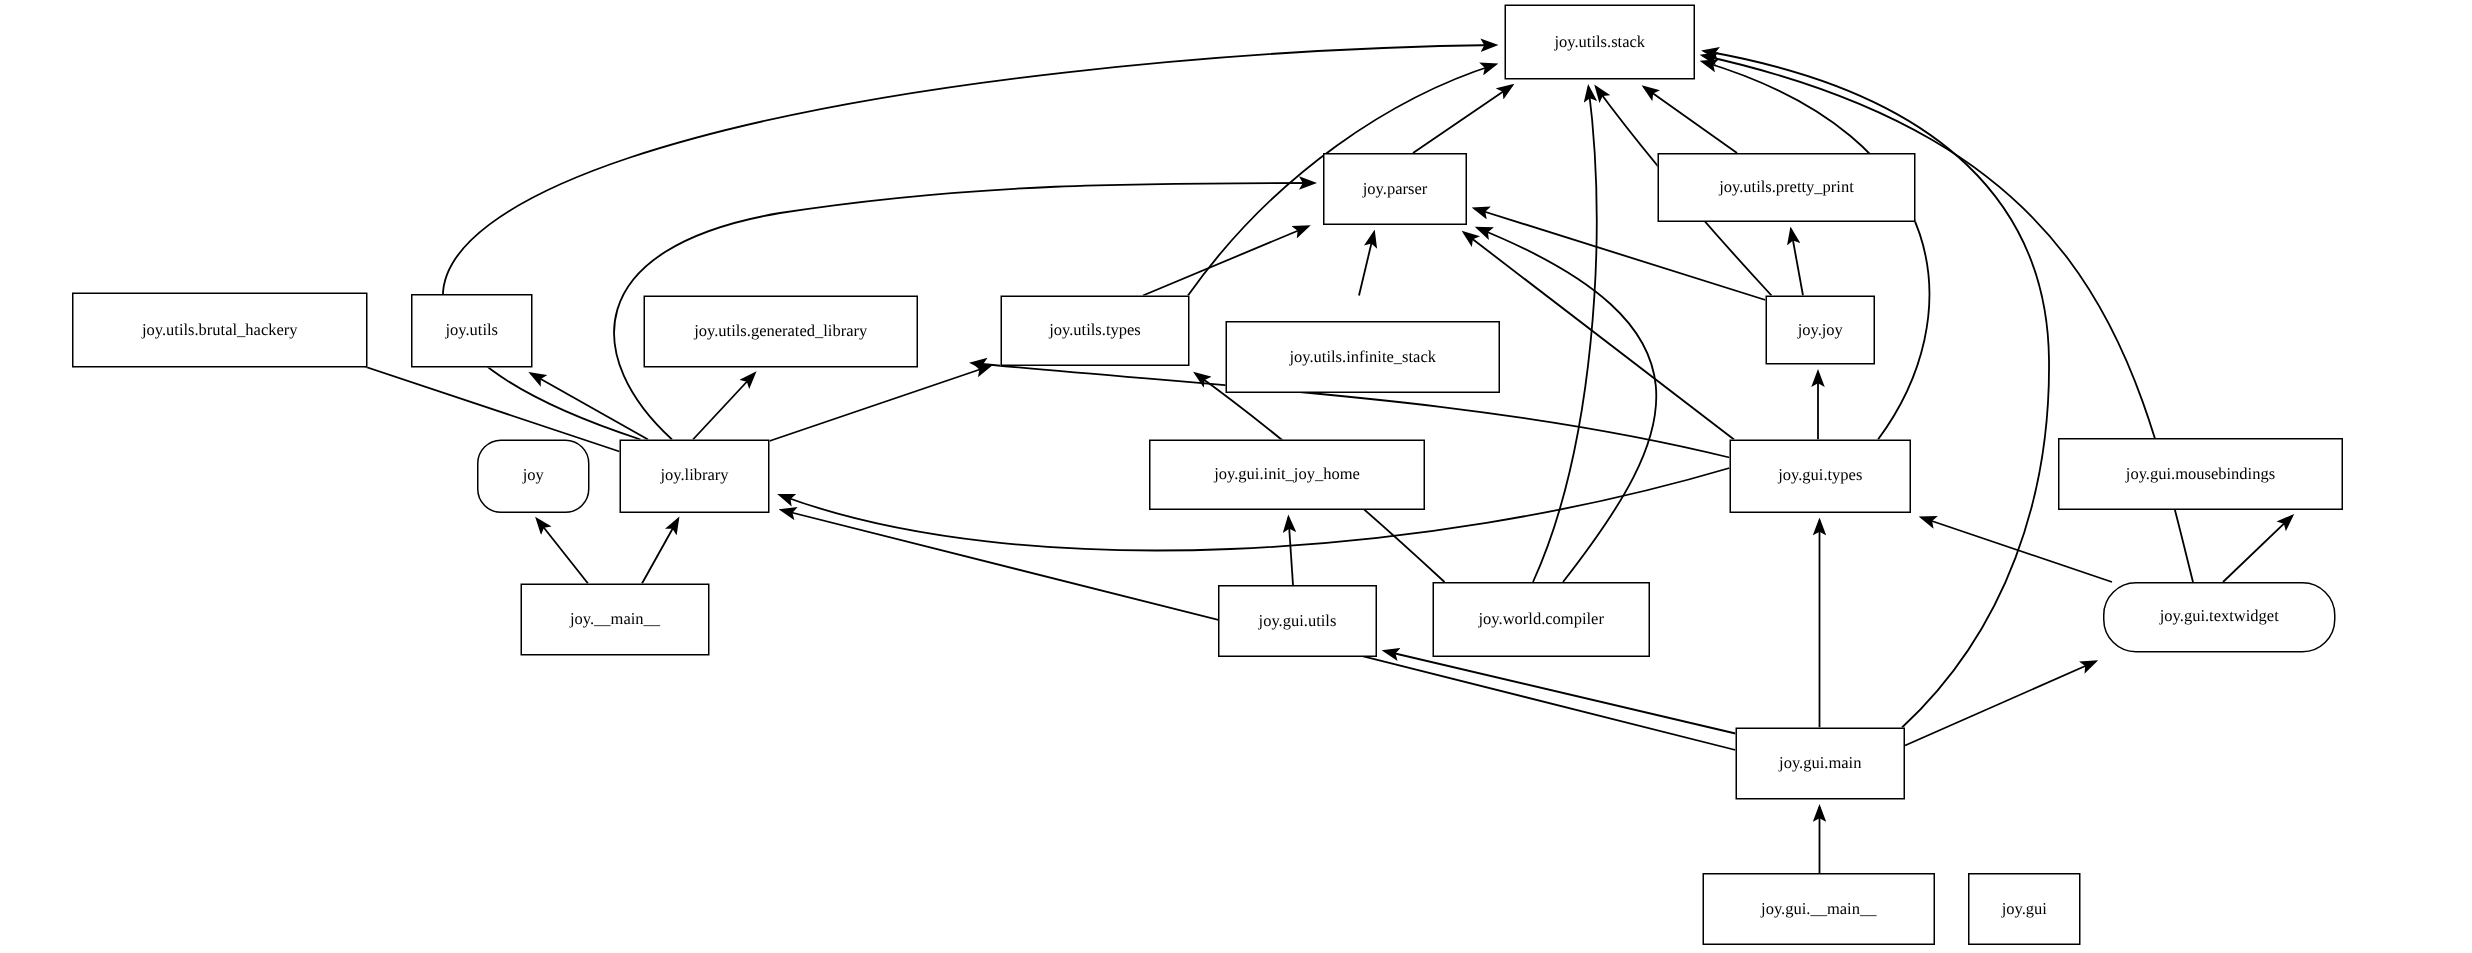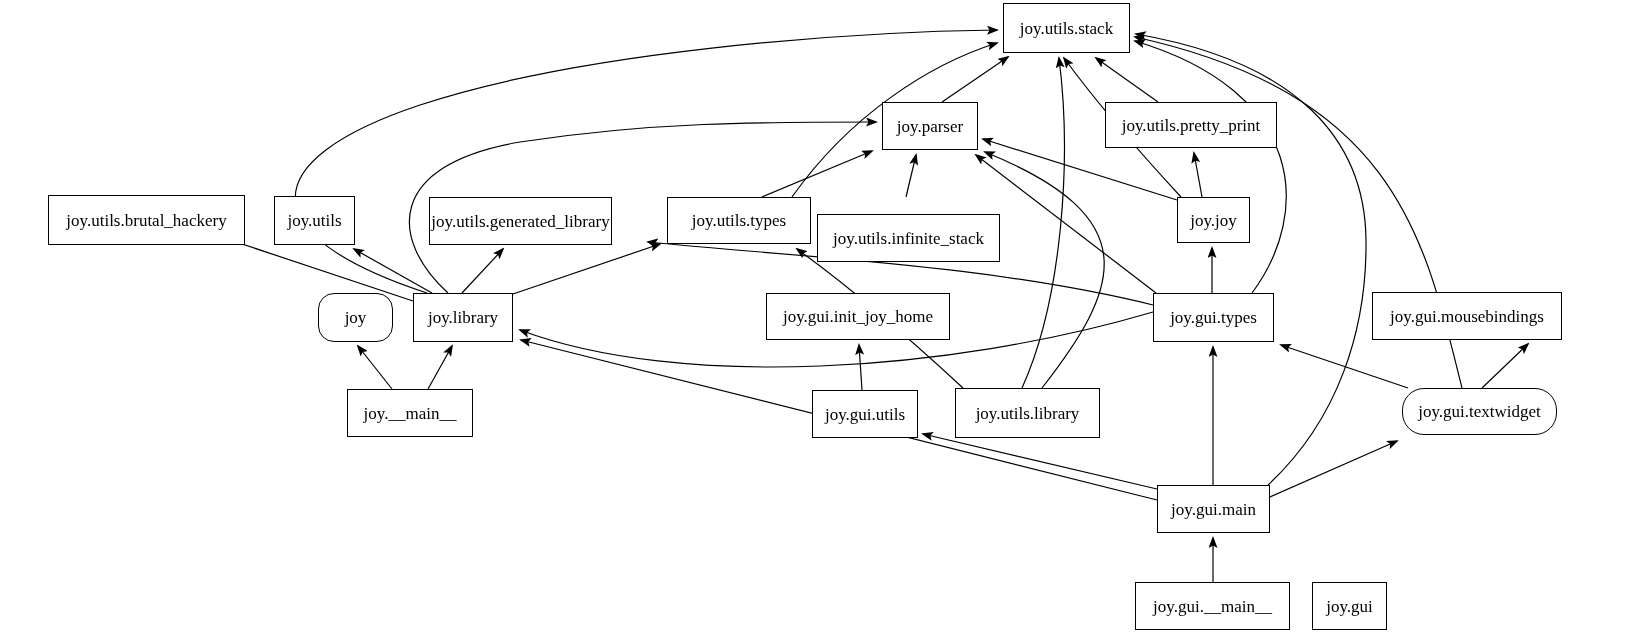--- a/index.html
+++ b/index.html
@@ -24,21 +24,21 @@
   }
   .node {
     position: absolute;
     box-sizing: border-box;
     background: #ffffff;
     border: 1px solid #000000;
     color: #000000;
     display: flex;
     align-items: center;
     justify-content: center;
-    font-size: 17px;
+    font-size: 11px;
     white-space: nowrap;
     line-height: 1;
   }
 </style>
 </head>
 <body>
 
 <div id="canvas">
   <svg id="edge-layer" width="1648" height="635" viewBox="0 0 1648 635" xmlns="http://www.w3.org/2000/svg">
     <defs>
@@ -83,29 +83,29 @@
         <path d="M 1213 582 L 1213 538" marker-end="url(#arrow)"></path>
       </g>
   </svg>
   <div id="nodes">
       <div class="node" style="left: 1003px; top: 3px; width: 127px; height: 50px;">joy.utils.stack</div>
       <div class="node" style="left: 882px; top: 102px; width: 96px; height: 48px;">joy.parser</div>
       <div class="node" style="left: 1105px; top: 102px; width: 172px; height: 46px; text-align: center;">joy.utils.pretty_print</div>
       <div class="node" style="left: 3px; top: 195px; width: 197px; height: 50px; margin-left: 45px;">joy.utils.brutal_hackery</div>
       <div class="node" style="left: 274px; top: 196px; width: 81px; height: 49px;">joy.utils</div>
       <div class="node" style="left: 429px; top: 197px; width: 183px; height: 48px;">joy.utils.generated_library</div>
-      <div class="node" style="left: 667px; top: 197px; width: 144px; height: 47px;">joy.utils.types</div>
+      <div class="node" style="left: 667px; top: 197px; width: 126px; height: 47px;">joy.utils.types</div>
       <div class="node" style="left: 817px; top: 197px; width: 183px; height: 48px; margin-top: 17px;">joy.utils.infinite_stack</div>
       <div class="node" style="left: 1177px; top: 197px; width: 73px; height: 46px;">joy.joy</div>
       <div class="node" style="left: 318px; top: 293px; width: 75px; height: 49px; border-radius: 16px;">joy</div>
       <div class="node" style="left: 413px; top: 293px; width: 100px; height: 49px;">joy.library</div>
       <div class="node" style="left: 766px; top: 293px; width: 184px; height: 47px;">joy.gui.init_joy_home</div>
       <div class="node" style="left: 1153px; top: 293px; width: 121px; height: 49px;">joy.gui.types</div>
       <div class="node" style="left: 1372px; top: 292px; width: 190px; height: 48px;">joy.gui.mousebindings</div>
       <div class="node" style="left: 347px; top: 389px; width: 126px; height: 48px;">joy.__main__</div>
       <div class="node" style="left: 812px; top: 390px; width: 106px; height: 48px;">joy.gui.utils</div>
-      <div class="node" style="left: 955px; top: 388px; width: 145px; height: 50px;">joy.utils.library</div>
+      <div class="node" style="left: 955px; top: 388px; width: 145px; height: 50px;">joy.world.compiler</div>
       <div class="node" style="left: 1402px; top: 388px; width: 155px; height: 47px; border-radius: 22px;">joy.gui.textwidget</div>
       <div class="node" style="left: 1157px; top: 485px; width: 113px; height: 48px;">joy.gui.main</div>
       <div class="node" style="left: 1135px; top: 582px; width: 155px; height: 48px;">joy.gui.__main__</div>
       <div class="node" style="left: 1312px; top: 582px; width: 75px; height: 48px;">joy.gui</div>
     </div>
 </div>
 
 </body></html>

